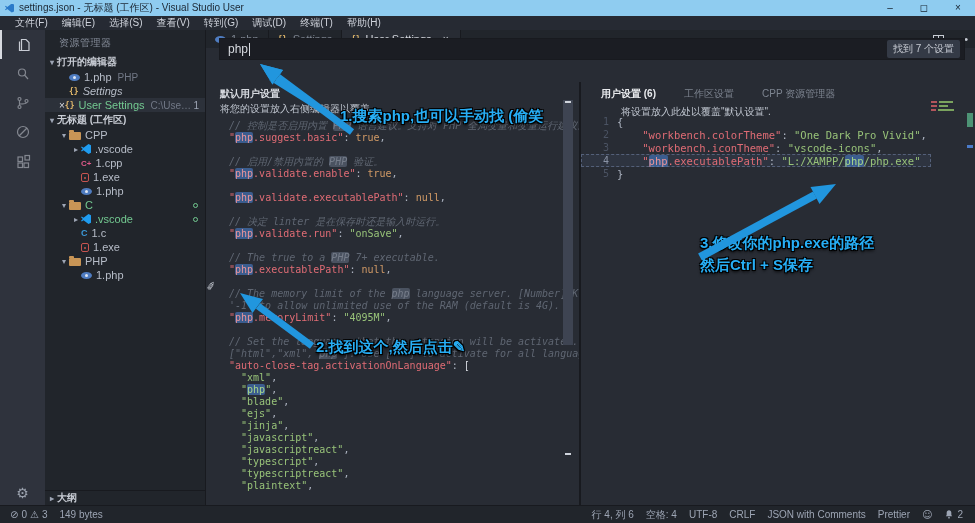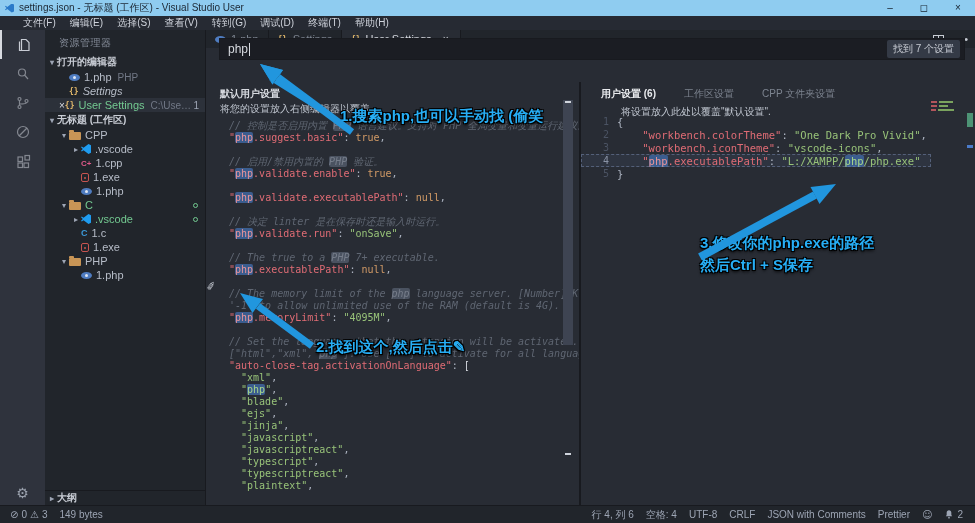--- a/index.html
+++ b/index.html
@@ -10,21 +10,21 @@
   
   #titlebar { position:absolute; top:0; left:0; right:0; height:16px; background:#8fccf0;
     display:flex; align-items:center; font-size:10px; color:#1c2733; }
   #vscode-logo { width:9px; height:9px; margin:0 5px 0 5px; background:#2a7ac9;
     clip-path:polygon(75% 0,100% 12%,100% 88%,75% 100%,25% 62%,8% 75%,0 68%,18% 50%,0 32%,8% 25%,25% 38%); }
   #win-controls { margin-left:auto; display:flex; align-items:center; height:16px; }
   .win-btn { width:34px; text-align:center; font-size:10px; color:#16222e; line-height:16px; }
 
   
   #menubar { position:absolute; top:16px; left:0; right:0; height:14px; background:#262a33;
-    display:flex; align-items:flex-end; padding-left:16px; }
+    display:flex; align-items:flex-end; padding-left:8px; }
   .menu-item { color:#cfd3dc; font-size:10px; padding:0 7px; line-height:14px; }
 
   
   #main { position:absolute; top:30px; left:0; right:0; bottom:18px; display:flex; }
 
   
   #activitybar { width:45px; background:#2f333d; display:flex; flex-direction:column; align-items:center; }
   .act-icon { width:45px; height:29px; display:flex; align-items:center; justify-content:center; opacity:.55; }
   .act-icon.active { opacity:1; border-left:2px solid #d7dae0; }
   .act-icon svg { stroke:#c8ccd4; fill:none; stroke-width:1.2; }
@@ -418,21 +418,21 @@
             <div id="default-thumb"></div>
             <div class="ov-mark" style="top:19px"></div>
             <div class="ov-mark" style="top:371px"></div>
           </div>
         </div>
 
         <div id="user-pane">
           <div id="user-tabs">
               <span class="utab active">用户设置 (6)</span>
               <span class="utab">工作区设置</span>
-              <span class="utab">CPP 文件夹设置</span>
+              <span class="utab">CPP 资源管理器</span>
             </div>
           <div id="user-desc">将设置放入此处以覆盖"默认设置".</div>
           <div id="user-code">
               <div class="ucl">
                 <span class="ln">1</span>
                 <span class="ccode"><span class="pt">{</span></span>
               </div>
               <div class="ucl">
                 <span class="ln">2</span>
                 <span class="ccode"><span class="k">    "workbench.colorTheme"</span><span class="pt">: </span><span class="s">"One Dark Pro Vivid"</span><span class="pt">,</span></span>

